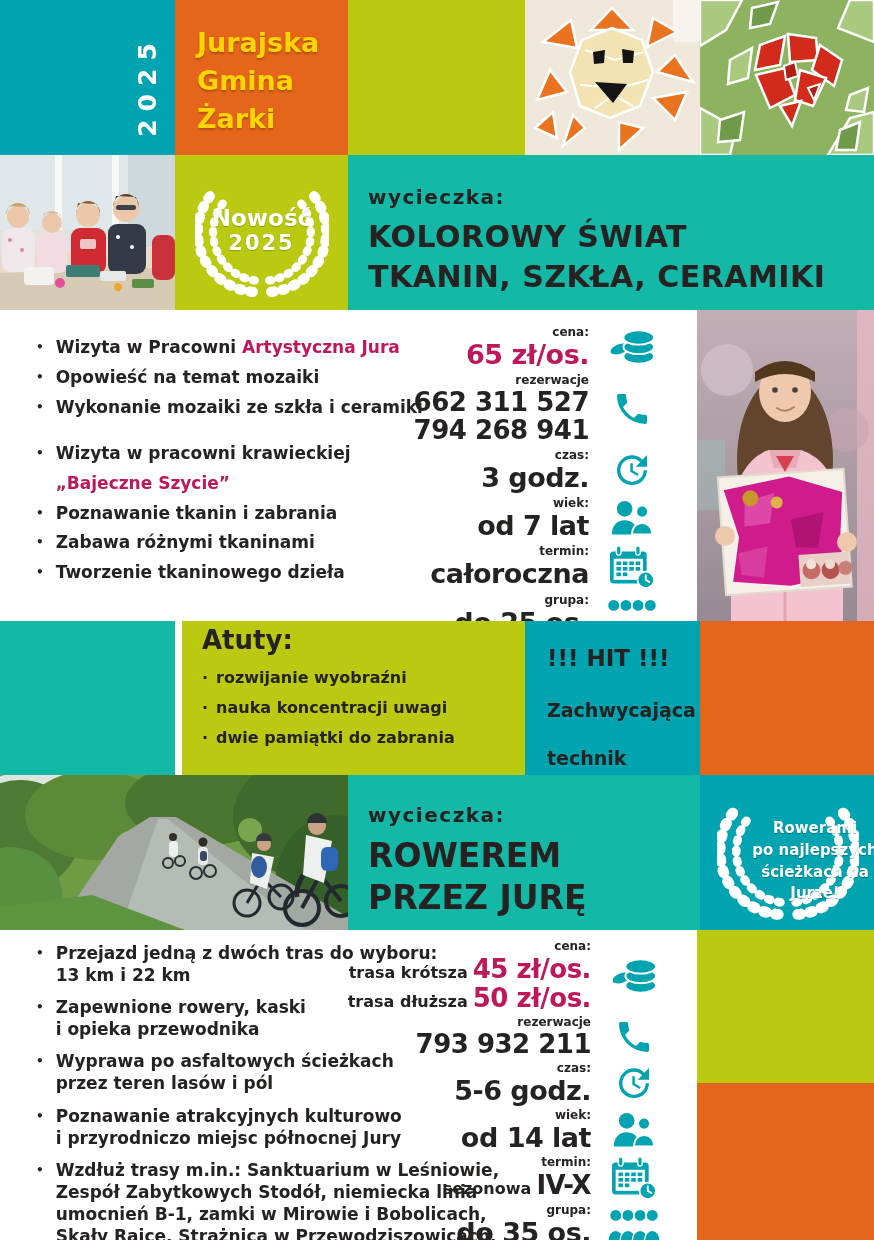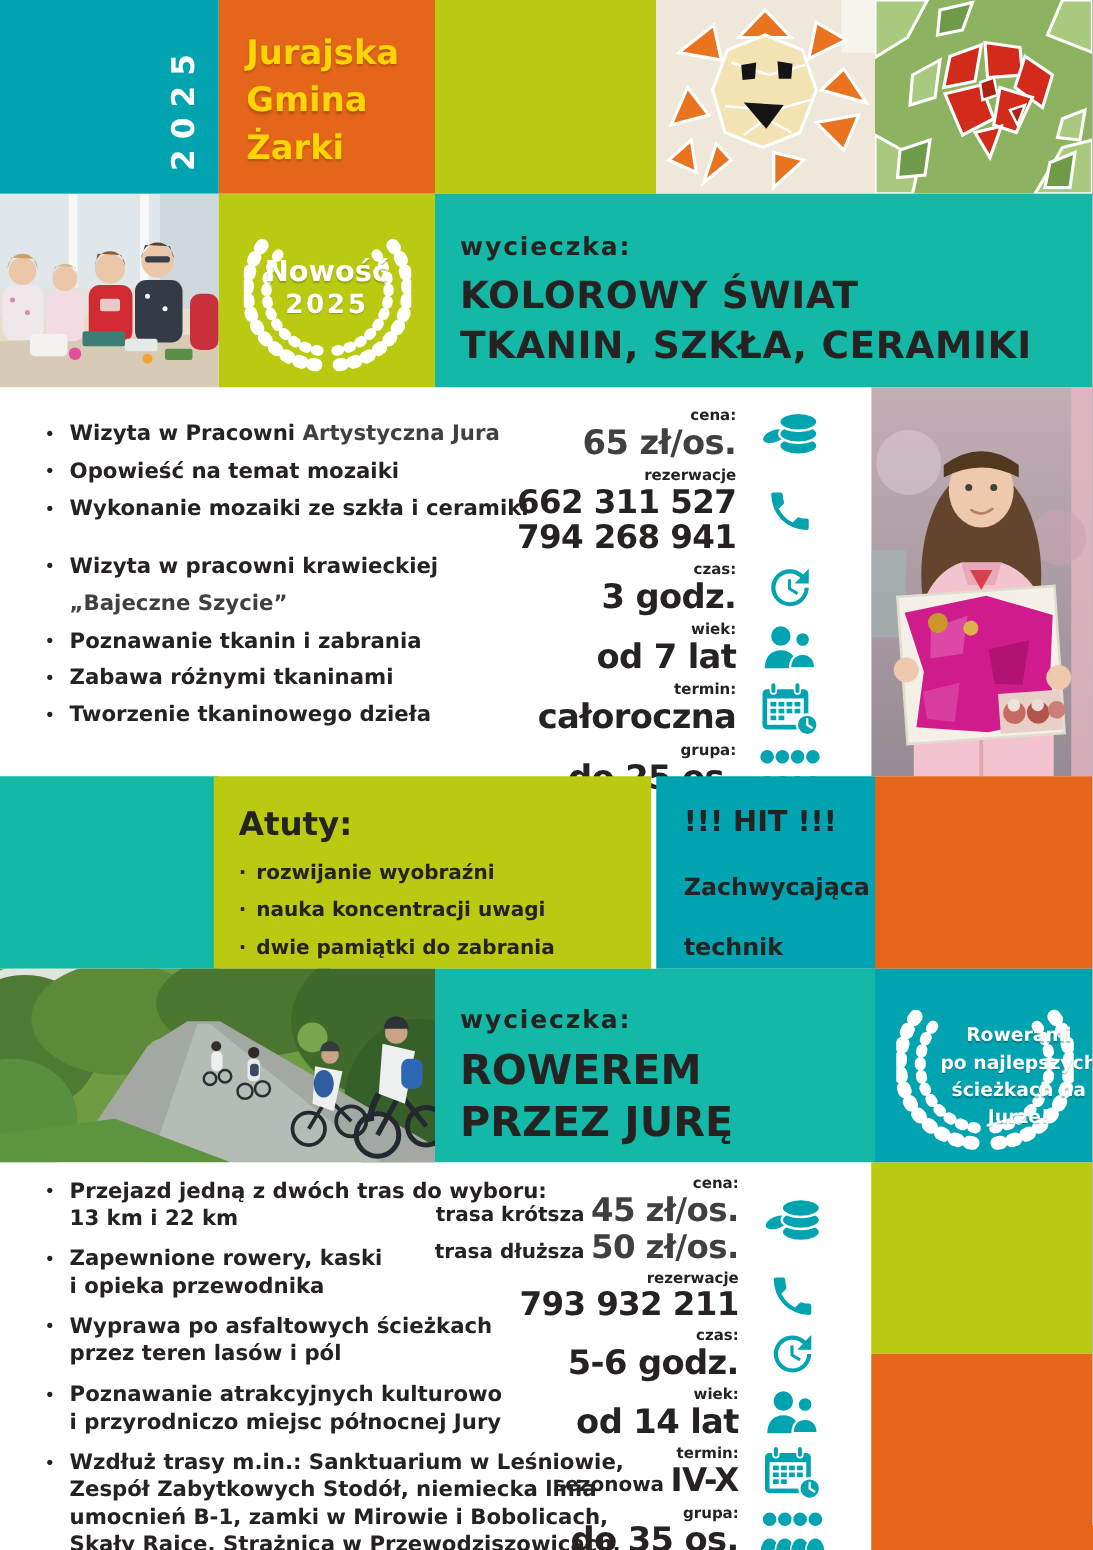--- a/index.html
+++ b/index.html
@@ -9,21 +9,21 @@
     font-family:"DejaVu Sans","Liberation Sans",sans-serif;
     color:#262222;
   }
   .blk{position:absolute;box-sizing:border-box;}
   .teal{background:#00a3b0;}
   .orange{background:#e5661b;}
   .yellow{background:#14b8a6;}
   .lime{background:#b9ca10;padding-left:30px;}
   .white{background:#ffffff;}
   .pre{white-space:pre-line;}
-  .accent{color:#404040;}
+  .accent{color:#be185d;}
 
   
   .b-year{left:0;top:0;width:175px;height:155px;}
   .year-vert{
     position:absolute;left:147px;top:86px;transform:translate(-50%,-50%) rotate(-90deg);
     color:#fff;font-weight:bold;font-size:25px;letter-spacing:8px;white-space:nowrap;
   }
   .b-brand{left:175px;top:0;width:173px;height:155px;}
   .brand-name{
     padding:24px 0 0 22px;font-size:27px;line-height:1.4;font-weight:bold;
@@ -67,21 +67,21 @@
   .mini{font-size:16px;font-weight:bold;}
   .cline{line-height:1.0;margin-top:1px;}
   .cline .ival{font-size:26px;}
   .iicon{width:58px;display:flex;align-items:center;justify-content:center;}
   .iicon svg{display:block;}
 
   .b-girl{left:697px;top:310px;width:177px;height:311px;}
 
   
   .b-yel4{left:0;top:621px;width:175px;height:154px;}
-  .b-atuty{left:171px;top:621px;width:350px;height:154px;padding:24px 0 0 20px;}
+  .b-atuty{left:182px;top:621px;width:350px;height:154px;padding:4px 0 0 20px;}
   .atuty-title{font-size:26px;font-weight:bold;}
   .atuty-list{margin-top:13px;display:flex;flex-direction:column;gap:11px;font-size:16px;font-weight:bold;}
   .atuty-li{display:flex;gap:8px;}
   .b-hit{left:525px;top:621px;width:175px;height:154px;padding:24px 12px 0 22px;}
   .hit-title{font-size:23px;font-weight:bold;}
   .hit-l1{font-size:19px;font-weight:bold;margin-top:28px;}
   .hit-l2{font-size:19px;font-weight:bold;margin-top:26px;}
   .b-org4{left:700px;top:621px;width:174px;height:154px;}
 
   

